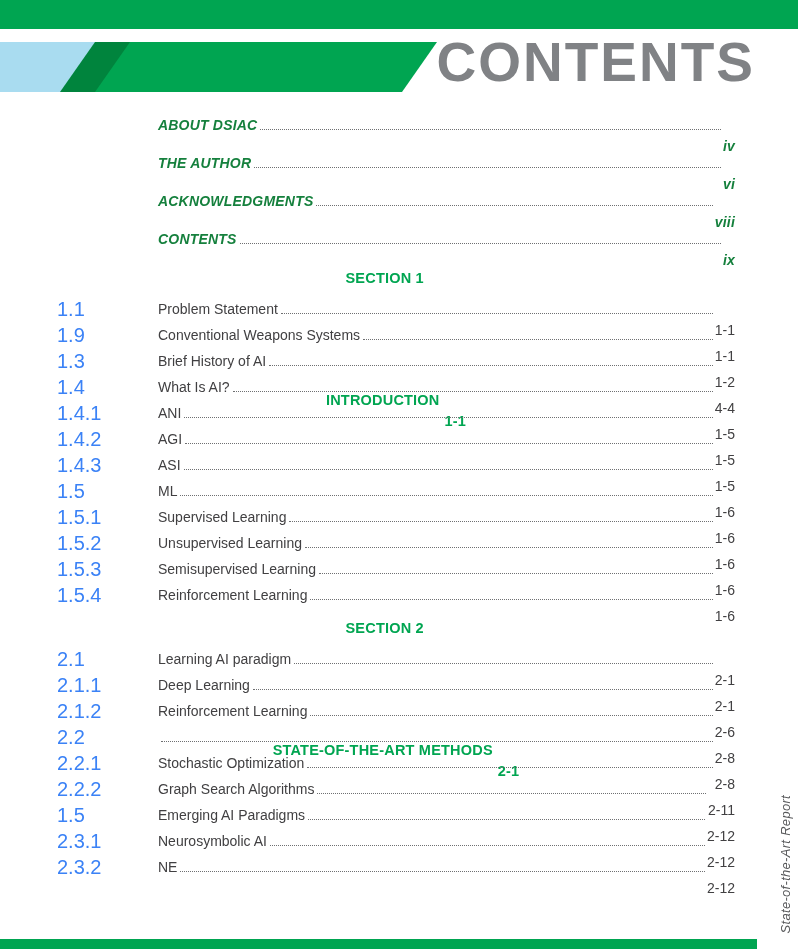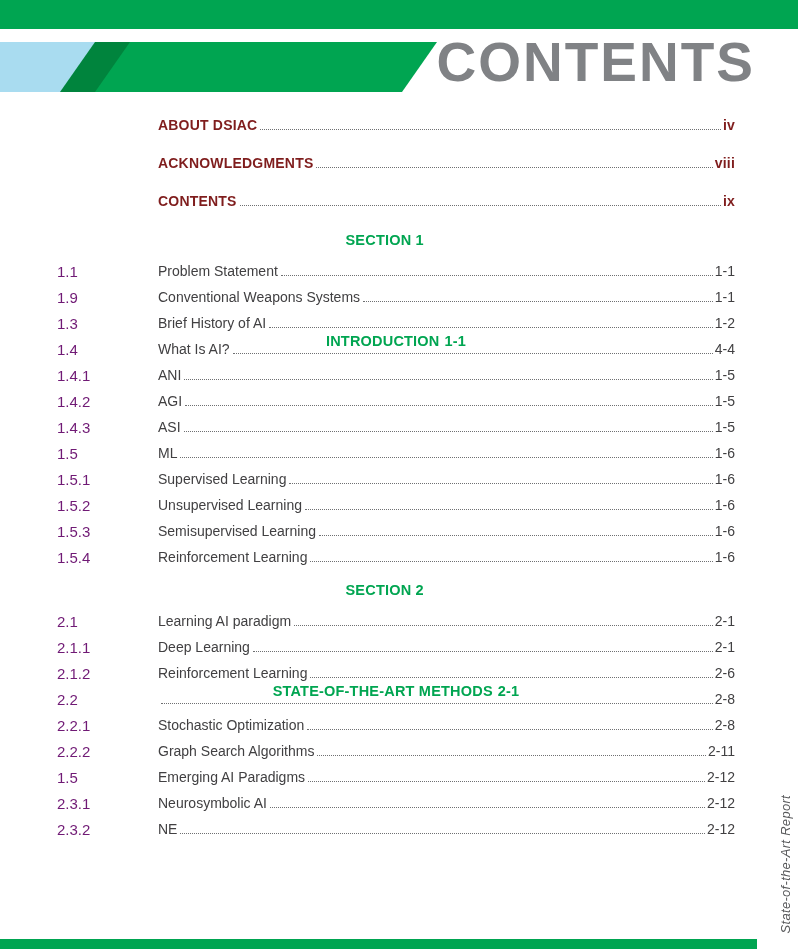--- a/index.html
+++ b/index.html
@@ -33,27 +33,27 @@
   .contents-title{
     position:absolute;top:34px;right:43px;
     font-size:55px;line-height:56px;font-weight:bold;
     letter-spacing:2px;color:#808285;
   }
   
   .toc{
     position:absolute;top:106px;left:57px;width:678px;
   }
   .toc-row{display:flex;align-items:center;}
-  .col-num{flex:0 0 101px;width:101px;font-size:15px;color:#701a75;white-space:nowrap;}
+  .col-num{flex:0 0 101px;width:101px;font-size:20px;color:#3b82f6;white-space:nowrap;}
   .col-main{flex:1;display:flex;align-items:center;min-width:0;}
   .toc-title{font-size:14px;color:#414042;white-space:nowrap;}
   .leader{flex:1;height:0;border-bottom:1.5px dotted #6f7072;margin:0 2px 0 3px;transform:translateY(4px);}
-  .toc-page{font-size:14px;color:#414042;white-space:nowrap;}
+  .toc-page{font-size:14px;color:#414042;white-space:nowrap;margin-top:42px;}
   .front{height:38px;}
-  .front .toc-title,.front .toc-page{color:#7f1d1d;font-weight:bold;letter-spacing:.2px;}
+  .front .toc-title,.front .toc-page{color:#15803d;font-weight:bold;letter-spacing:.2px;font-style:italic;}
   .section-row{height:26px;margin-top:12px;flex-direction:column;}
   .section-row .col-num,.section-row .toc-title,.section-row .toc-page{
     color:#00a551;font-weight:bold;font-size:14.5px;letter-spacing:.2px;
   }
   .entry{height:26px;}
   
   .bottom-bar{
     position:absolute;bottom:0;left:0;width:757px;height:10px;background:#00a551;
   }
   .side-text{
@@ -80,28 +80,36 @@
     <span class="col-num"></span>
     <span class="col-main">
       <span class="toc-title">ABOUT DSIAC</span>
       <span class="leader"></span>
       <span class="toc-page">iv</span>
     </span>
   </div>
   <div class="toc-row front">
     <span class="col-num"></span>
     <span class="col-main">
-      <span class="toc-title">ACKNOWLEDGMENTS</span>
-      <span class="leader"></span>
-      <span class="toc-page">viii</span>
+      <span class="toc-title">THE AUTHOR</span>
+      <span class="leader"></span>
+      <span class="toc-page">vi</span>
     </span>
   </div>
   <div class="toc-row front">
     <span class="col-num"></span>
     <span class="col-main">
+      <span class="toc-title">ACKNOWLEDGMENTS</span>
+      <span class="leader"></span>
+      <span class="toc-page">viii</span>
+    </span>
+  </div>
+  <div class="toc-row front">
+    <span class="col-num"></span>
+    <span class="col-main">
       <span class="toc-title">CONTENTS</span>
       <span class="leader"></span>
       <span class="toc-page">ix</span>
     </span>
   </div>
   <div class="toc-row section-row">
     <span class="col-num">SECTION 1</span>
     <span class="col-main">
       <span class="toc-title">INTRODUCTION</span>
       <span class="leader"></span>

